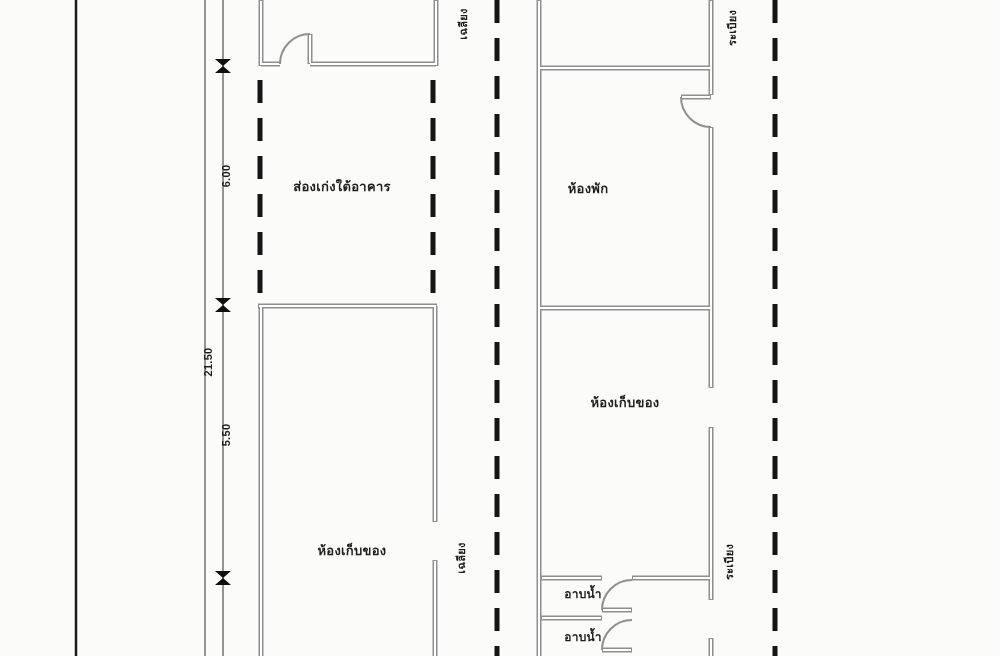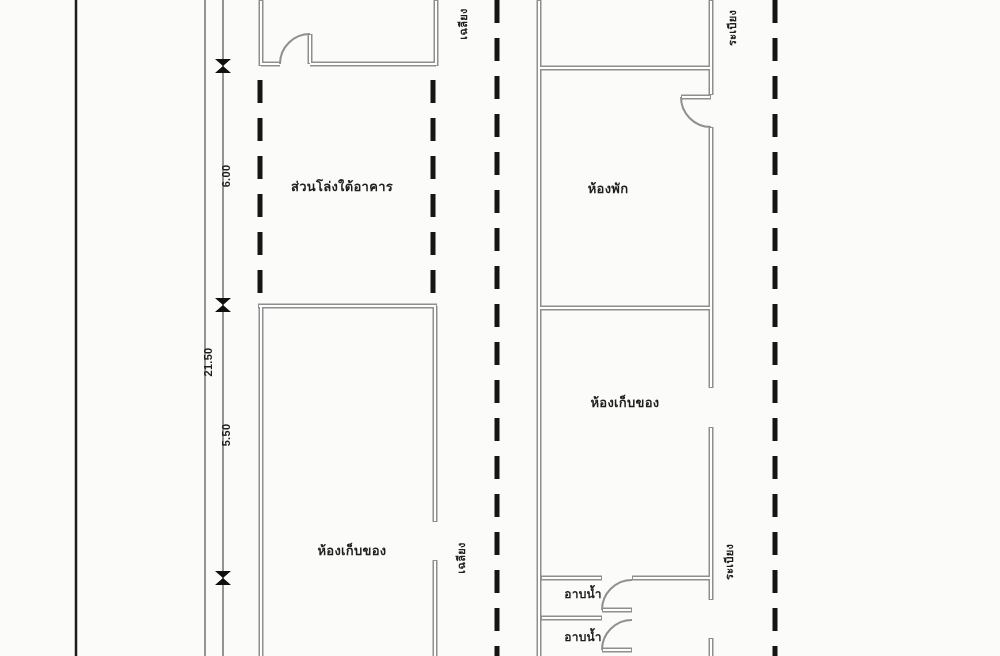--- a/index.html
+++ b/index.html
@@ -80,22 +80,22 @@
     </g>
 
     <g>
       <path class="arc-line" d="M280,64 A30,30 0 0 1 310,34"></path>
       <path class="arc-line" d="M681,97 A30,30 0 0 0 711,127"></path>
       <path class="arc-line" d="M602,610 A30,30 0 0 1 632,580"></path>
       <path class="arc-line" d="M602,650 A30,30 0 0 1 632,620"></path>
     </g>
   </svg>
 
-  <span class="lbl" style="left:342px;top:186px">ส่วนโล่งใต้อาคาร</span>
-  <span class="lbl" style="left:608px;top:188px">ห้องพัก</span>
+  <span class="lbl" style="left:342px;top:186px">ส่องเก่งใต้อาคาร</span>
+  <span class="lbl" style="left:588px;top:188px">ห้องพัก</span>
   <span class="lbl" style="left:625px;top:402px">ห้องเก็บของ</span>
   <span class="lbl" style="left:352px;top:550px">ห้องเก็บของ</span>
   <span class="lbl" style="left:583px;top:593px;font-size:12px">อาบน้ำ</span>
   <span class="lbl" style="left:583px;top:636px;font-size:12px">อาบน้ำ</span>
 
   <span class="lbl vert" style="left:463px;top:24px">เฉลียง</span>
   <span class="lbl vert" style="left:732px;top:28px">ระเบียง</span>
   <span class="lbl vert" style="left:461px;top:558px">เฉลียง</span>
   <span class="lbl vert" style="left:729px;top:562px">ระเบียง</span>
 

